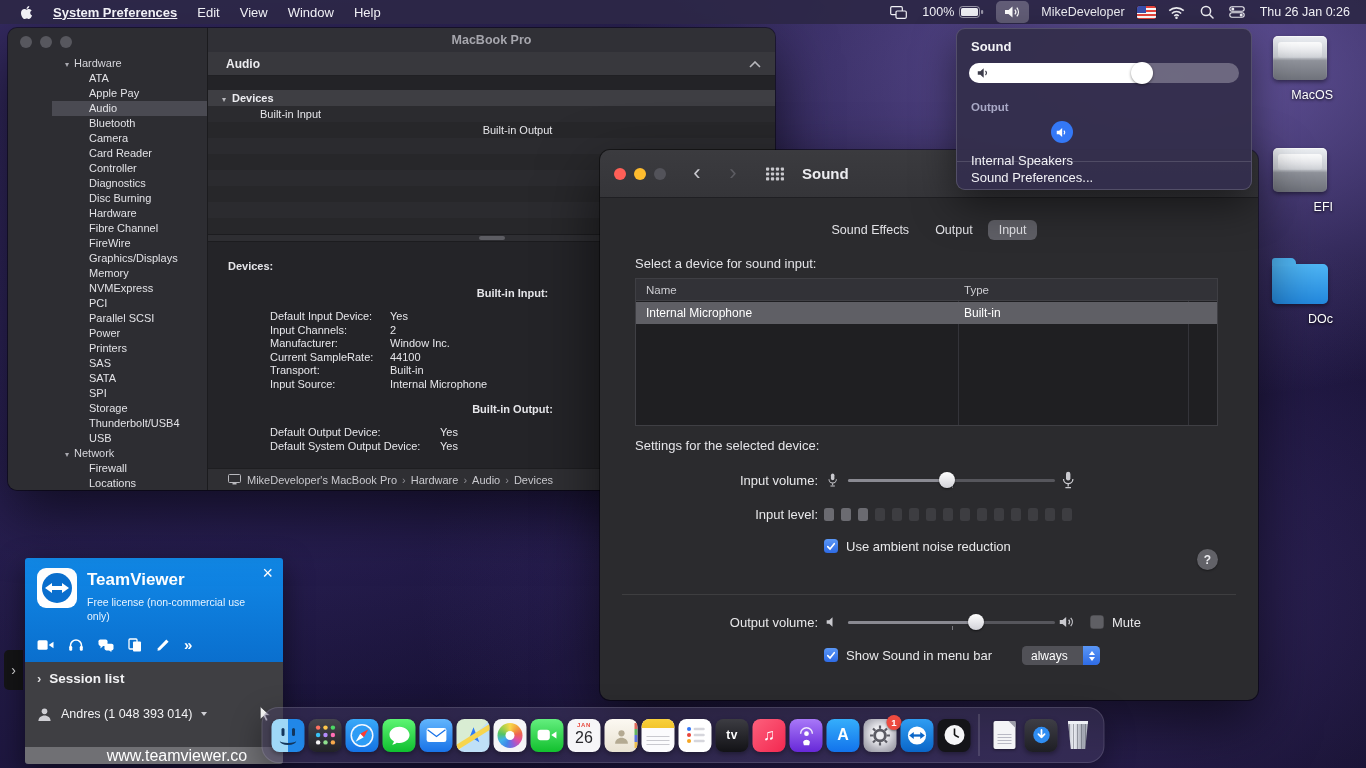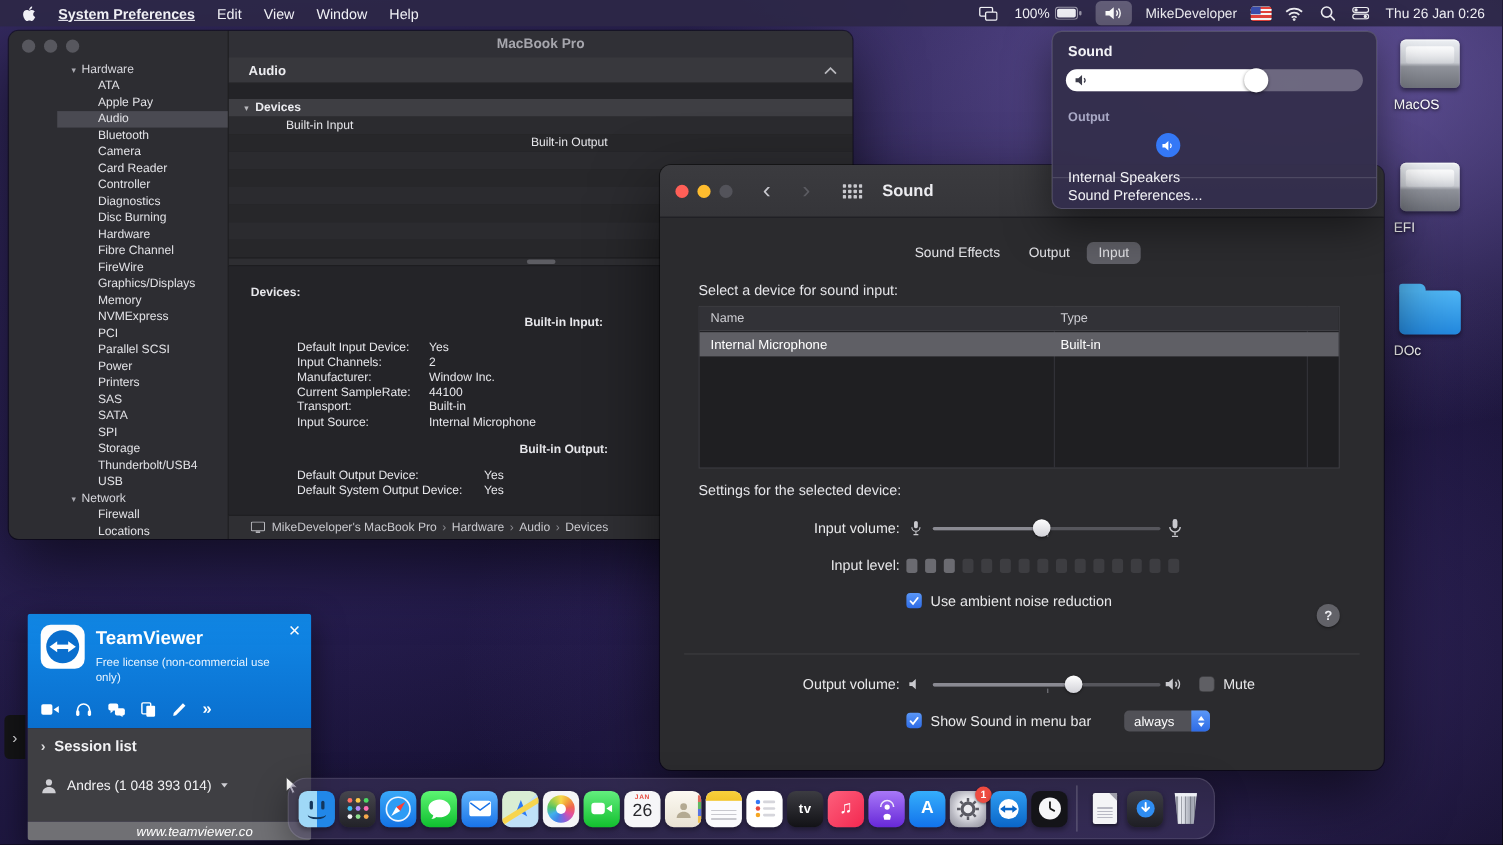--- a/index.html
+++ b/index.html
@@ -130,21 +130,21 @@
 .po-fill{position:absolute;left:0;top:0;bottom:0;width:var(--pct);background:#fff;border-radius:10px 0 0 10px;}
 .po-knob{position:absolute;top:-1px;left:var(--pct);transform:translateX(-50%);width:22px;height:22px;border-radius:50%;background:#fff;box-shadow:0 1px 3px rgba(0,0,0,.45);}
 .po-spk{position:absolute;left:8px;top:4px;line-height:0;}
 .po-sec{position:absolute;left:14px;top:72px;font-size:11.5px;font-weight:700;color:#a9a9c6;}
 .po-device{position:absolute;left:14px;top:92px;height:28px;display:flex;align-items:flex-end;gap:10px;font-size:13px;flex-direction:column;}
 .po-dev-ic{width:22px;height:22px;border-radius:50%;background:#3478f6;display:flex;align-items:center;justify-content:center;flex:0 0 auto;}
 .po-div{position:absolute;left:0;right:0;top:132px;height:1px;background:rgba(255,255,255,.14);}
 .po-prefs{position:absolute;left:14px;top:141px;font-size:13px;}
 
 
-.desk-icon{position:absolute;width:66px;left:1267px;text-align:left;z-index:2;}
+.desk-icon{position:absolute;width:66px;left:1267px;text-align:right;z-index:2;}
 .icon-macos{top:36px;}.icon-efi{top:148px;}.icon-doc{top:256px;}
 .drive{width:54px;height:44px;margin:0 auto;border-radius:5px;position:relative;
  background:linear-gradient(180deg,#eceff3 0%,#c6c9cf 48%,#8f929a 56%,#6f727b 100%);
  box-shadow:inset 0 1px 1px rgba(255,255,255,.7),0 2px 4px rgba(0,0,0,.45);}
 .drive::after{content:"";position:absolute;left:5px;right:5px;top:6px;height:16px;border-radius:3px;background:linear-gradient(rgba(255,255,255,.85),rgba(255,255,255,.12));}
 .folder{width:56px;height:40px;margin:8px auto 0;border-radius:3px 5px 5px 5px;background:linear-gradient(#4fb6f5,#2388dd);position:relative;box-shadow:0 2px 4px rgba(0,0,0,.4);}
 .folder::before{content:"";position:absolute;top:-6px;left:0;width:24px;height:8px;border-radius:3px 5px 0 0;background:#4fb6f5;}
 .desk-label{margin-top:8px;font-size:12.5px;color:#fff;text-shadow:0 1px 3px rgba(0,0,0,.9);}
 
 
@@ -161,21 +161,21 @@
 .tv-close{position:absolute;right:10px;top:6px;font-size:18px;line-height:18px;color:#fff;}
 .tv-tools{position:absolute;left:12px;top:80px;display:flex;align-items:center;gap:14px;}
 .tvt{line-height:0;}
 .tvt.more{font-size:15px;font-weight:700;line-height:14px;color:#fff;}
 .tv-session{position:absolute;left:0;right:0;top:104px;height:85px;background:#3f3f43;color:#f2f2f4;}
 .tv-chev{font-size:13px;font-weight:700;color:#dcdcde;}
 .tv-sess-head{position:absolute;left:12px;top:9px;display:flex;align-items:center;gap:8px;font-size:13.5px;font-weight:700;}
 .tv-user-row{position:absolute;left:12px;top:44px;right:12px;display:flex;align-items:center;gap:9px;font-size:12.5px;}
 .caret{width:0;height:0;border-left:3.5px solid transparent;border-right:3.5px solid transparent;border-top:4px solid #cfcfd4;display:inline-block;}
 .tv-cursor{margin-left:auto;line-height:0;}
-.tv-status{position:absolute;left:0;right:0;top:189px;height:17px;background:#707074;color:#fff;font-size:12px;display:flex;align-items:center;justify-content:center;padding-left:46px;font-style:italic;}
+.tv-status{position:absolute;left:0;right:0;top:189px;height:17px;background:#707074;color:#fff;font-size:16px;display:flex;align-items:center;justify-content:center;padding-left:46px;}
 
 
 .dock{position:absolute;left:50%;bottom:5px;transform:translateX(-50%);z-index:40;display:flex;align-items:center;gap:4px;height:56px;padding:0 9px;background:rgba(70,62,100,.45);border:1px solid rgba(255,255,255,.13);border-radius:17px;box-shadow:0 10px 30px rgba(0,0,0,.35);}
 .di{width:33px;height:33px;border-radius:8px;position:relative;display:flex;align-items:center;justify-content:center;flex:0 0 auto;box-shadow:0 2px 5px rgba(0,0,0,.35);}
 .dock-sep{width:1px;height:42px;background:rgba(255,255,255,.25);margin:0 4px;flex:0 0 auto;}
 .di-finder{background:linear-gradient(90deg,#9fd8f7 0 50%,#2187e8 50% 100%);overflow:hidden;}
 .di-finder::before{content:"";position:absolute;top:9px;left:10px;width:2.5px;height:8px;background:#13365c;border-radius:1.5px;box-shadow:10.5px 0 0 #13365c;}
 .di-finder::after{content:"";position:absolute;left:8px;right:8px;bottom:7px;height:7px;border-bottom:2px solid #13365c;border-radius:0 0 50% 50%;}
 .di-launchpad{background:linear-gradient(#46464e,#222228);}
 .di-safari{background:linear-gradient(#39a9f9,#1472e4);}

